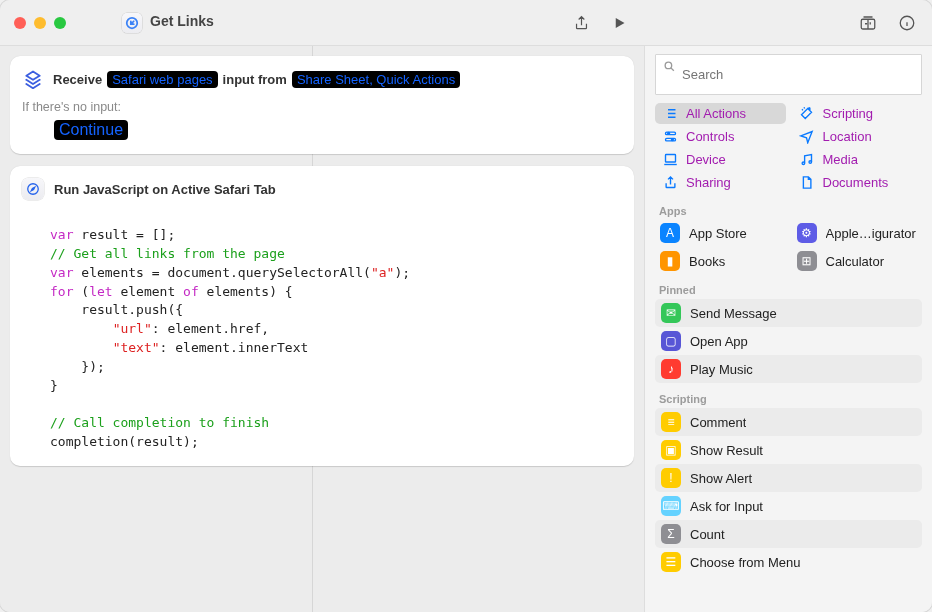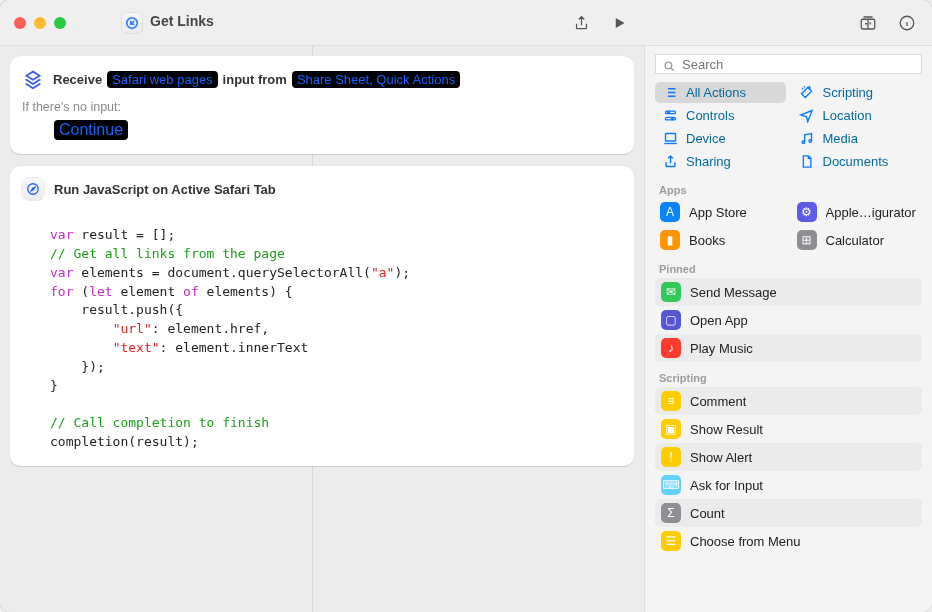--- a/index.html
+++ b/index.html
@@ -105,32 +105,32 @@
   .cm { color:#1ca01c; }
   .str { color:#d22; }
 
   
   .sidebar {
     width:288px; background:#f4f4f4; border-left:1px solid #ddd;
     display:flex; flex-direction:column;
   }
   .search-wrap { padding:8px 10px 6px 10px; }
   .search {
-    width:100%; height:20px; border-radius:1px; border:1px solid #d6d6d6;
+    width:100%; height:41px; border-radius:1px; border:1px solid #d6d6d6;
     background:#fff; font-size:13px; padding:0 8px 0 26px; color:#333;
   }
   .search-wrap { position:relative; }
   .search-icon { position:absolute; left:18px; top:14px; color:#9a9a9a; font-size:13px; }
 
   .cat-grid {
     padding: 2px 10px 4px 10px;
     display:grid; grid-template-columns: 1fr 1fr; gap:2px 6px;
   }
   .cat {
-    display:flex; align-items:center; gap:8px; font-size:13px; color:#0369a1;
+    display:flex; align-items:center; gap:8px; font-size:13px; color:#a21caf;
     padding:3px 7px; border-radius:5px;
   }
   .cat.selected { background:#d8d8d8; }
   .cat .ci { width:16px; display:inline-flex; justify-content:center; color:#0a7aff; font-size:14px; }
 
   .section-label {
     font-size:11px; font-weight:600; color:#9c9c9c; padding: 8px 14px 3px 14px;
   }
   .list { padding: 0 10px 2px 10px; }
   .row {

